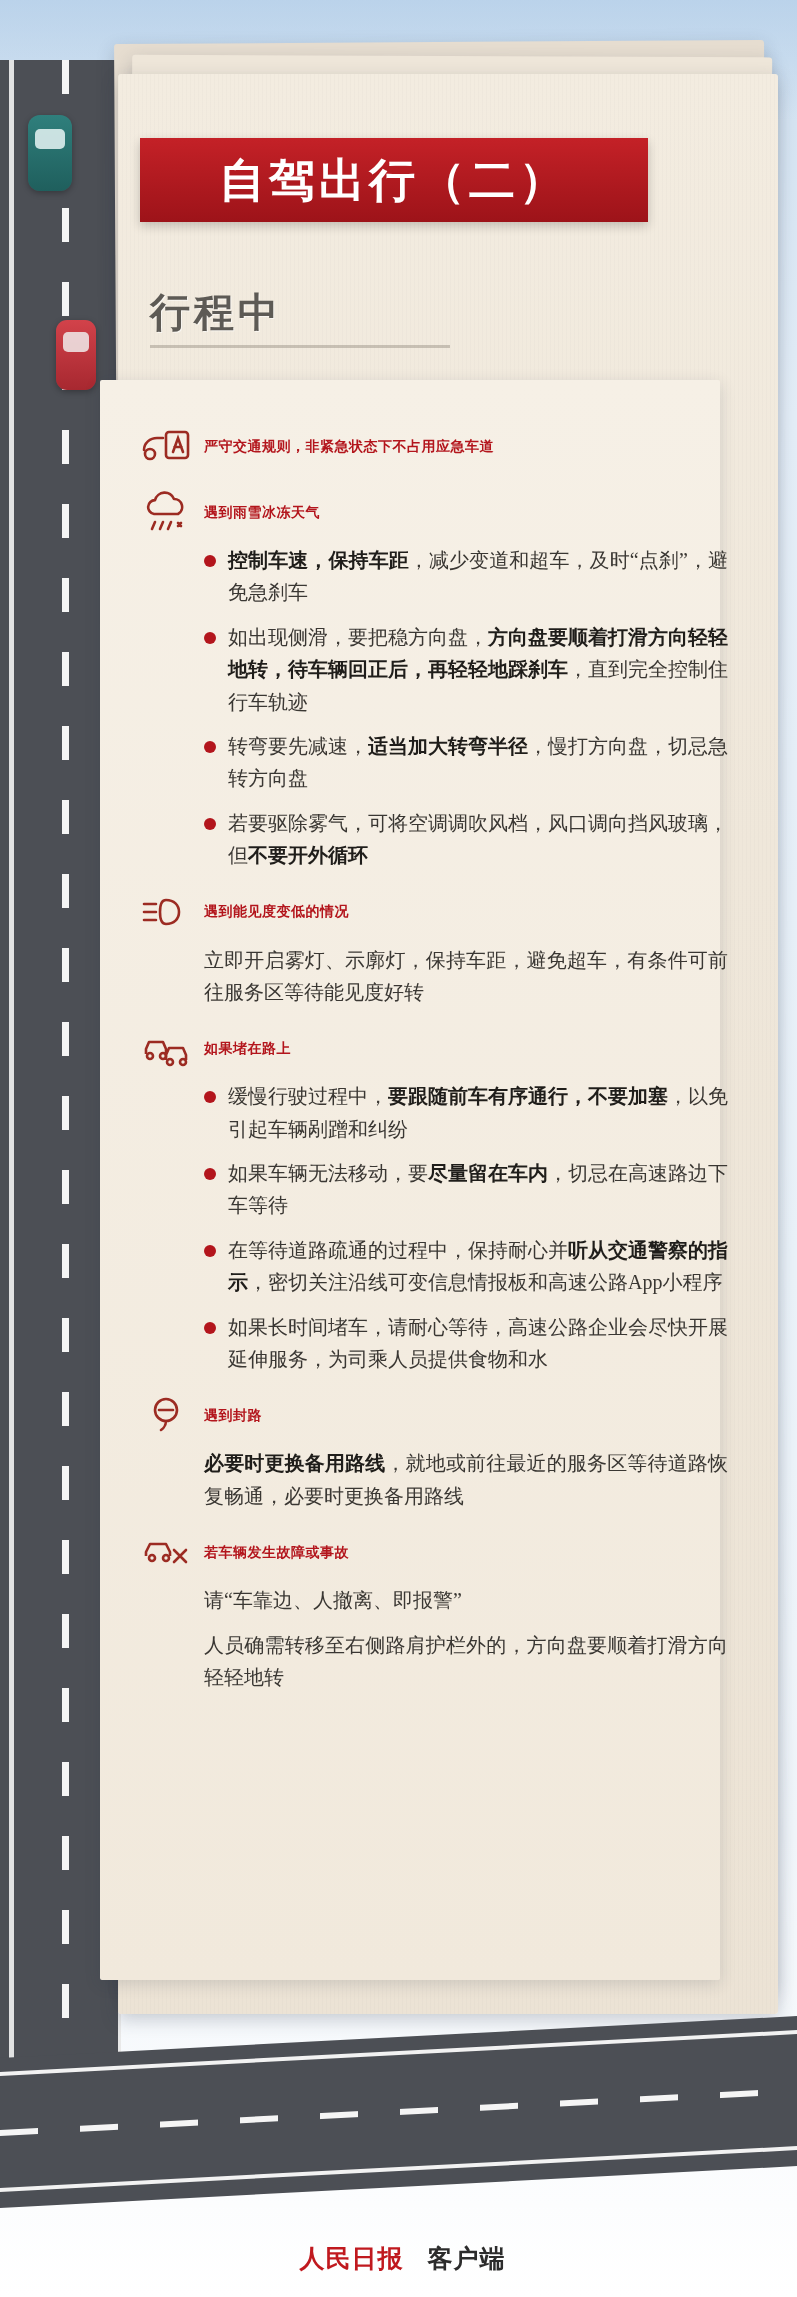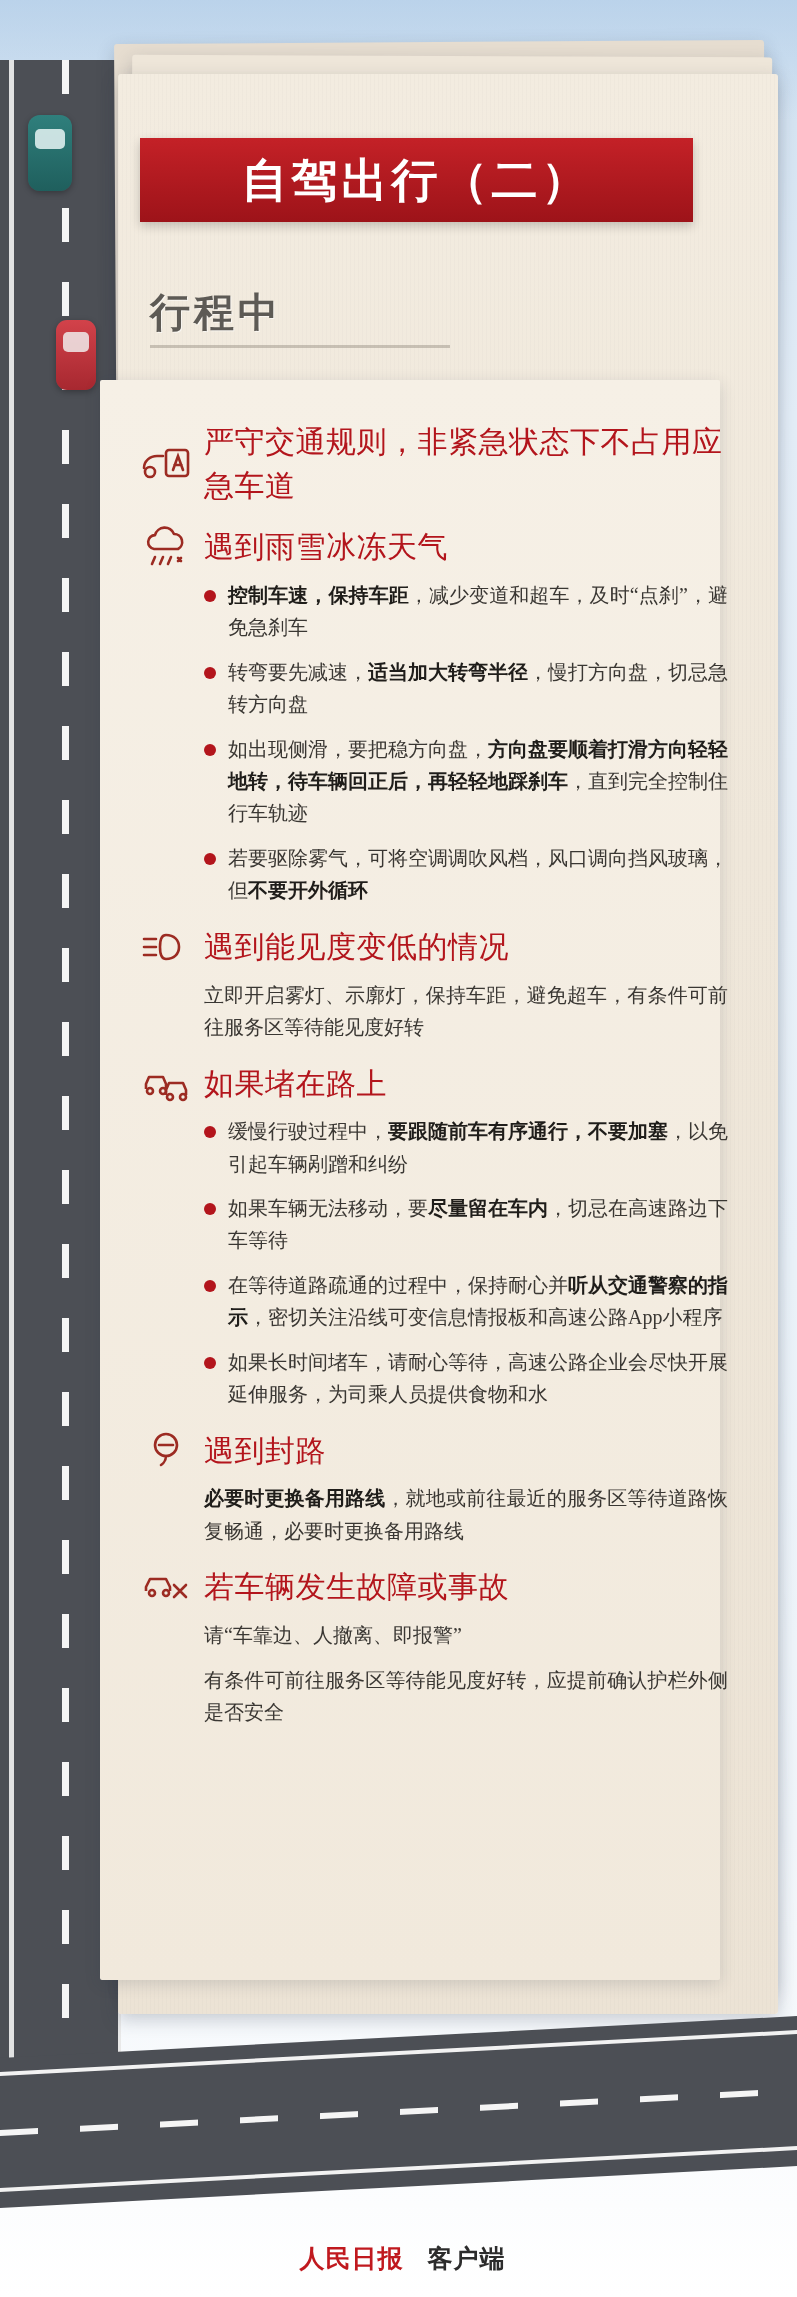--- a/index.html
+++ b/index.html
@@ -81,21 +81,21 @@
   }
   .sheet-card{
     position:absolute;left:100px;top:380px;width:620px;height:1600px;
     background:linear-gradient(180deg,#f6f0e6,#f1e9dc);
     box-shadow:0 4px 16px rgba(40,50,70,.16);
     border-radius:2px;
   }
 
   
   .title-band{
-    position:absolute;left:140px;top:138px;width:553px;height:84px;
+    position:absolute;left:140px;top:138px;width:508px;height:84px;
     background:linear-gradient(180deg,#c42127,#9d1319);
     box-shadow:0 4px 10px rgba(0,0,0,.2);
   }
   .title-band .t{
     color:#fff;font-size:46px;font-weight:bold;letter-spacing:4px;
     line-height:84px;text-align:center;white-space:nowrap;
   }
   .subtitle{
     position:absolute;left:150px;top:285px;
     font-size:40px;font-weight:bold;color:#5d5a55;letter-spacing:4px;
@@ -105,21 +105,21 @@
     position:absolute;left:150px;top:345px;width:300px;height:3px;background:rgba(120,112,100,.35);
   }
 
   
   .content{position:absolute;left:118px;top:420px;width:640px;}
   .block{position:relative;margin:0 0 14px 0;padding:0 30px 0 0;}
   .head{
     position:relative;padding-left:86px;min-height:52px;display:flex;align-items:center;
   }
   .head .htext{
-    color:#b3151c;font-size:30px;font-weight:normal;letter-spacing:.5px;line-height:1.45;
+    color:#b3151c;font-size:14px;font-weight:bold;letter-spacing:.5px;line-height:1.45;
   }
   .icon{
     position:absolute;left:22px;top:50%;transform:translateY(-50%);
     width:52px;height:44px;color:#9c2b22;
   }
   .icon svg{display:block;width:100%;height:100%;}
 
   ul.items{list-style:none;margin:6px 0 10px 0;padding:0 0 0 86px;font-family:Liberation Serif, serif;}
   ul.items li{
     position:relative;padding-left:24px;margin:0 0 12px 0;
@@ -194,22 +194,22 @@
           <svg viewBox="0 0 52 44" fill="none" stroke="currentColor" stroke-width="2.6">
             <path d="M14 24a7 7 0 0 1 1-13.9A10 10 0 0 1 34 9a8 8 0 0 1 4 15H14z" stroke-linejoin="round"></path>
             <path d="M15 32l-3 7M23 32l-3 7M31 32l-3 7" stroke-linecap="round"></path>
             <path d="M38 33l3 3M41 33l-3 3" stroke-linecap="round"></path>
           </svg>
         </span>
         <span class="htext">遇到雨雪冰冻天气</span>
       </div>
       <ul class="items">
         <li><b>控制车速，保持车距</b>，减少变道和超车，及时“点刹”，避免急刹车</li>
+        <li>如出现侧滑，要把稳方向盘，<b>方向盘要顺着打滑方向轻轻地转，待车辆回正后，再轻轻地踩刹车</b>，直到完全控制住行车轨迹</li>
         <li>转弯要先减速，<b>适当加大转弯半径</b>，慢打方向盘，切忌急转方向盘</li>
-        <li>如出现侧滑，要把稳方向盘，<b>方向盘要顺着打滑方向轻轻地转，待车辆回正后，再轻轻地踩刹车</b>，直到完全控制住行车轨迹</li>
         <li>若要驱除雾气，可将空调调吹风档，风口调向挡风玻璃，但<b>不要开外循环</b></li>
       </ul>
     </div>
 
     <div class="block">
       <div class="head">
         <span class="icon">
           <svg viewBox="0 0 52 44" fill="none" stroke="currentColor" stroke-width="2.6">
             <path d="M26 10c8 0 13 5 13 12s-5 12-13 12c-4 0-6-5-6-12s2-12 6-12z" stroke-linejoin="round"></path>
             <path d="M4 14h12M4 22h12M4 30h12" stroke-linecap="round"></path>
@@ -267,21 +267,21 @@
             <path d="M6 26v-4l4-8h16l4 8v4" stroke-linejoin="round"></path>
             <circle cx="12" cy="28" r="3"></circle>
               <circle cx="26" cy="28" r="3"></circle>
             <path d="M34 32l12-12M34 20l12 12" stroke-linecap="round"></path>
           </svg>
         </span>
         <span class="htext">若车辆发生故障或事故</span>
       </div>
       <ul class="items nodot">
         <li>请“车靠边、人撤离、即报警”</li>
-        <li>有条件可前往服务区等待能见度好转，应提前确认护栏外侧是否安全</li>
+        <li>人员确需转移至右侧路肩护栏外的，方向盘要顺着打滑方向轻轻地转</li>
       </ul>
     </div>
 
   </div>
 
   <div class="road-bottom">
     <div class="edge-t"></div>
     <div class="dashh"></div>
     <div class="edge-b"></div>
   </div>

